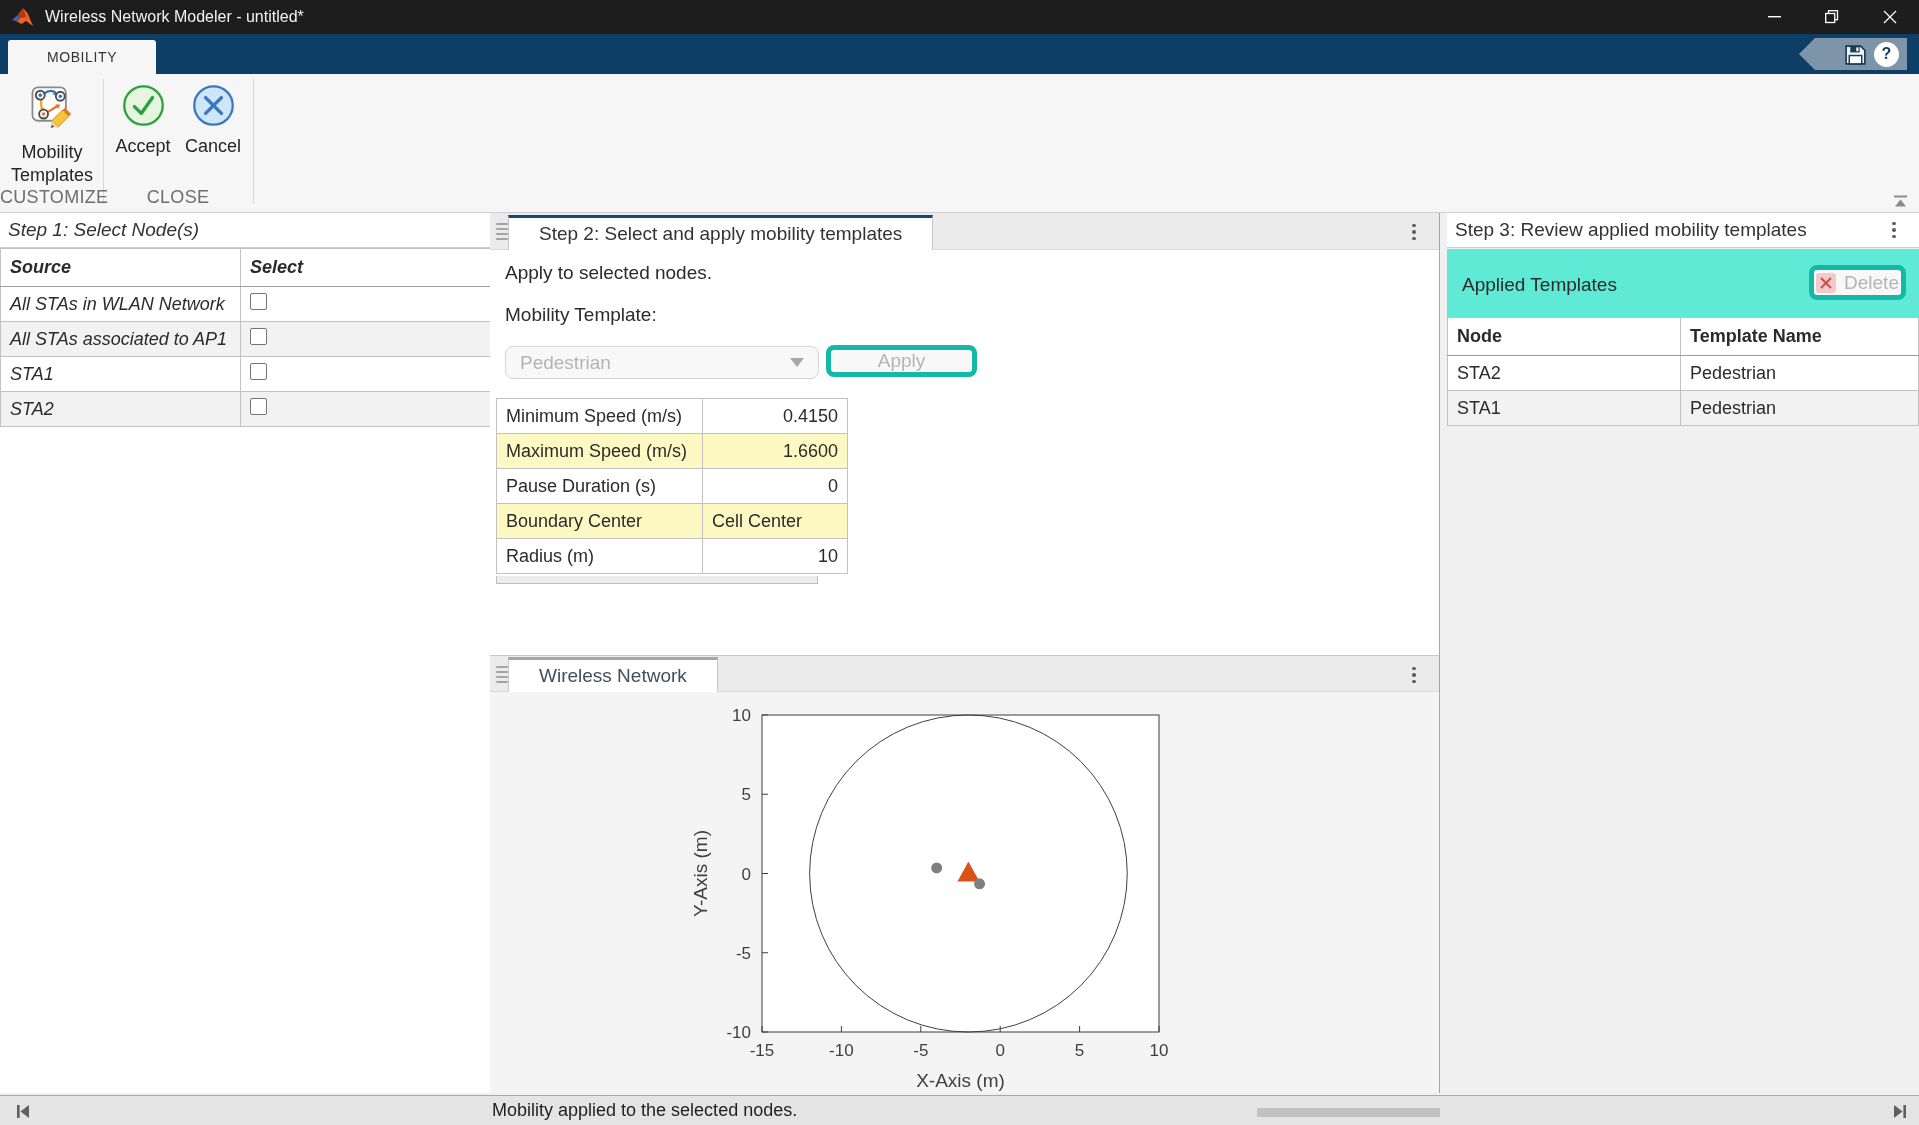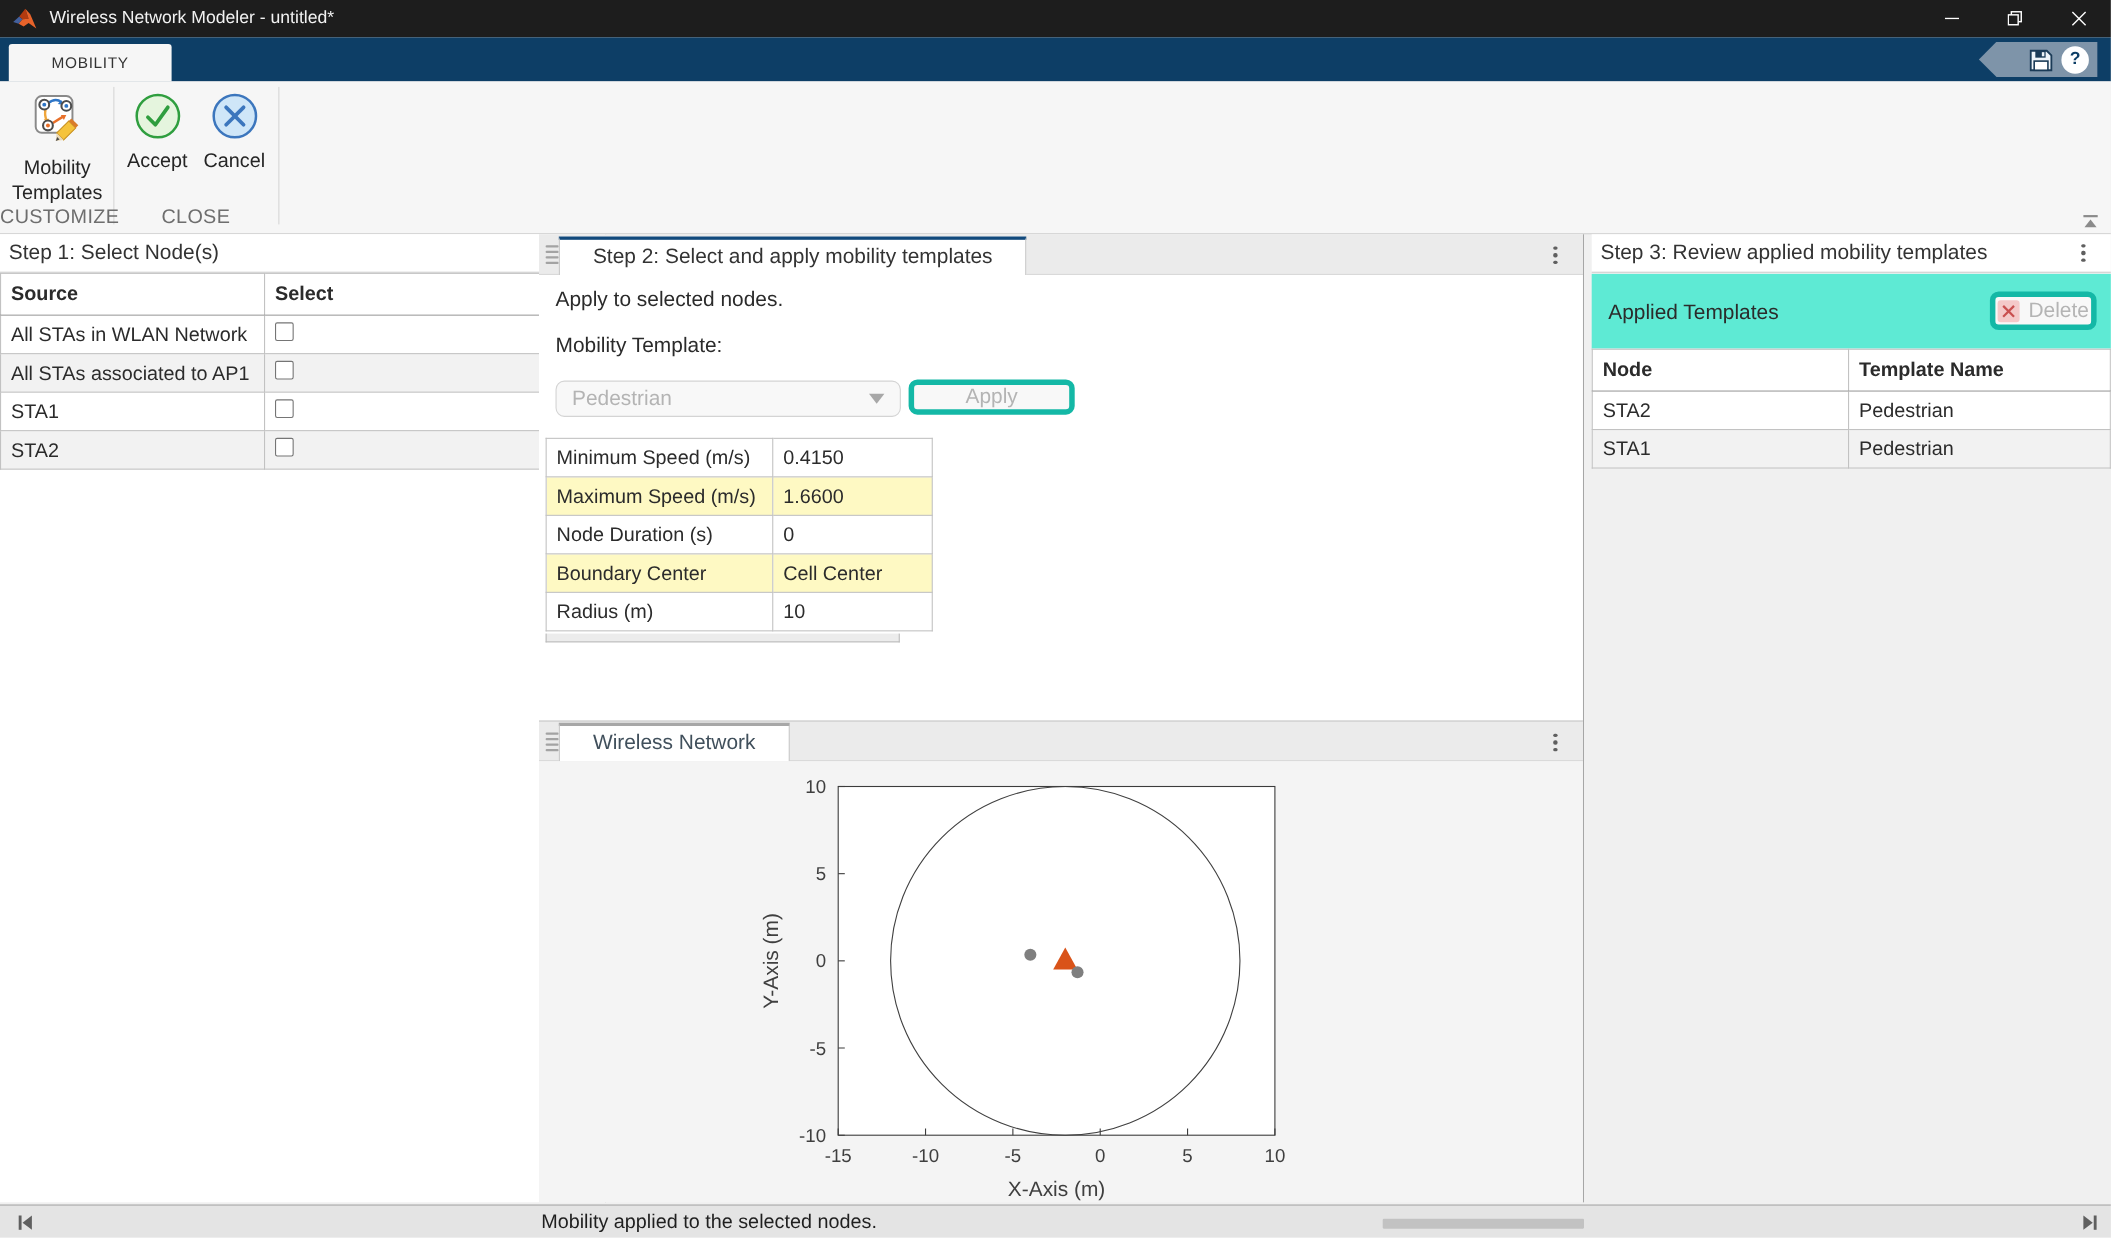--- a/index.html
+++ b/index.html
@@ -23,21 +23,21 @@
   
   .toolbar { position:absolute; left:0; top:74px; width:1919px; height:139px; background:#f6f6f6; border-bottom:1px solid #cfcfcf; }
   .tool-item { position:absolute; top:10px; display:flex; flex-direction:column; align-items:center; }
   .tool-label { font-size:18px; color:#252525; line-height:23px; text-align:center; margin-top:8px; }
   .tool-divider { position:absolute; top:5px; height:125px; width:1px; background:#d8d8d8; }
   .group-label { position:absolute; top:113px; font-size:18px; color:#6e6e6e; text-align:center; letter-spacing:.3px; }
   .collapse-btn { position:absolute; right:8px; top:118px; width:22px; height:18px; display:flex; align-items:center; justify-content:center; }
 
   
   .panel { position:absolute; top:213px; height:880px; background:#ffffff; }
-  .panel-step1 { left:0; width:551px; border-right:1px solid #a6a6a6; }
+  .panel-step1 { left:0; width:551px; border-right:1px solid #a6a6a6;font-style:italic; }
   .panel-step2 { left:490px; width:950px; background:#f0f0f0; border-right:1px solid #a6a6a6; }
   .panel-step3 { left:1447px; width:472px; background:#f0f0f0; }
   .panel-header { height:35px; background:#ffffff; border-bottom:1px solid #cccccc; display:flex; align-items:center; padding:0 8px; font-size:19px; color:#333; position:relative; }
   .kebab { width:18px; height:22px; display:flex; flex-direction:column; align-items:center; justify-content:center; gap:3px; cursor:pointer; }
   .kebab i { width:3.5px; height:3.5px; border-radius:50%; background:#5f5f5f; }
   .kebab-right { position:absolute; right:16px; top:6px; }
 
   
   table.ui-table { border-collapse:collapse; width:100%; table-layout:fixed; font-size:18px; color:#2b2b2b; }
   table.ui-table th, table.ui-table td { border:1px solid #c2c2c2; height:35px; padding:0 9px; text-align:left; font-weight:normal; overflow:hidden; white-space:nowrap; }
@@ -56,21 +56,21 @@
   .step2-content { position:absolute; left:0; top:37px; width:100%; height:405px; background:#ffffff; }
   .instruction { position:absolute; left:15px; top:12px; font-size:19px; }
   .template-label { position:absolute; left:15px; top:54px; font-size:19px; }
   .dropdown { position:absolute; left:15px; top:96px; width:314px; height:33px; background:#f8f8f8; border:1px solid #d4d4d4; border-radius:8px; display:flex; align-items:center; padding:0 14px; font-size:19px; color:#b4b4b4; }
   .dropdown .arrow { margin-left:auto; width:0; height:0; border-left:7px solid transparent; border-right:7px solid transparent; border-top:9px solid #a8a8a8; }
   .btn { border:5px solid #14b8a6; border-radius:8px; background:#f8f8f8; color:#b4b4b4; font-size:19px; display:flex; align-items:center; justify-content:center; }
   .apply-btn { position:absolute; left:336px; top:95px; width:151px; height:32px; }
   .params-table { position:absolute; left:6px; top:148px; width:352px; border:1px solid #9e9e9e; border-collapse:collapse; font-size:18px; }
   .params-table td { border:1px solid #c2c2c2; height:35px; padding:0 9px; white-space:nowrap; overflow:hidden; }
   .params-table tr.alt td { background:#fef9c3; }
-  .params-table td.val-right { }
+  .params-table td.val-right { text-align:right; }
   .params-scroll { position:absolute; left:6px; top:326px; width:322px; height:8px; background:#ececec; border:1px solid #bdbdbd; border-top:none; }
 
   .network-section { position:absolute; left:0; top:442px; width:100%; height:438px; }
   .network-section .tabstrip { border-top:1px solid #c9c9c9; }
   .plot-area { position:absolute; left:0; top:37px; width:100%; height:401px; background:#f4f4f4; }
 
   
   .applied-row { position:absolute; left:0; top:36px; width:100%; height:68px; background:#5eead4; }
   .applied-label { position:absolute; left:15px; top:25px; font-size:19px; color:#2b2b2b; }
   .delete-btn { position:absolute; right:13px; top:16px; width:97px; height:35px; gap:8px; }
@@ -262,21 +262,21 @@
       <tbody>
           <tr>
             <td>Minimum Speed (m/s)</td>
             <td class="val-right">0.4150</td>
           </tr>
           <tr class="alt">
             <td>Maximum Speed (m/s)</td>
             <td class="val-right">1.6600</td>
           </tr>
           <tr>
-            <td>Node Duration (s)</td>
+            <td>Pause Duration (s)</td>
             <td class="val-right">0</td>
           </tr>
           <tr class="alt">
             <td>Boundary Center</td>
             <td>Cell Center</td>
           </tr>
           <tr>
             <td>Radius (m)</td>
             <td class="val-right">10</td>
           </tr>

